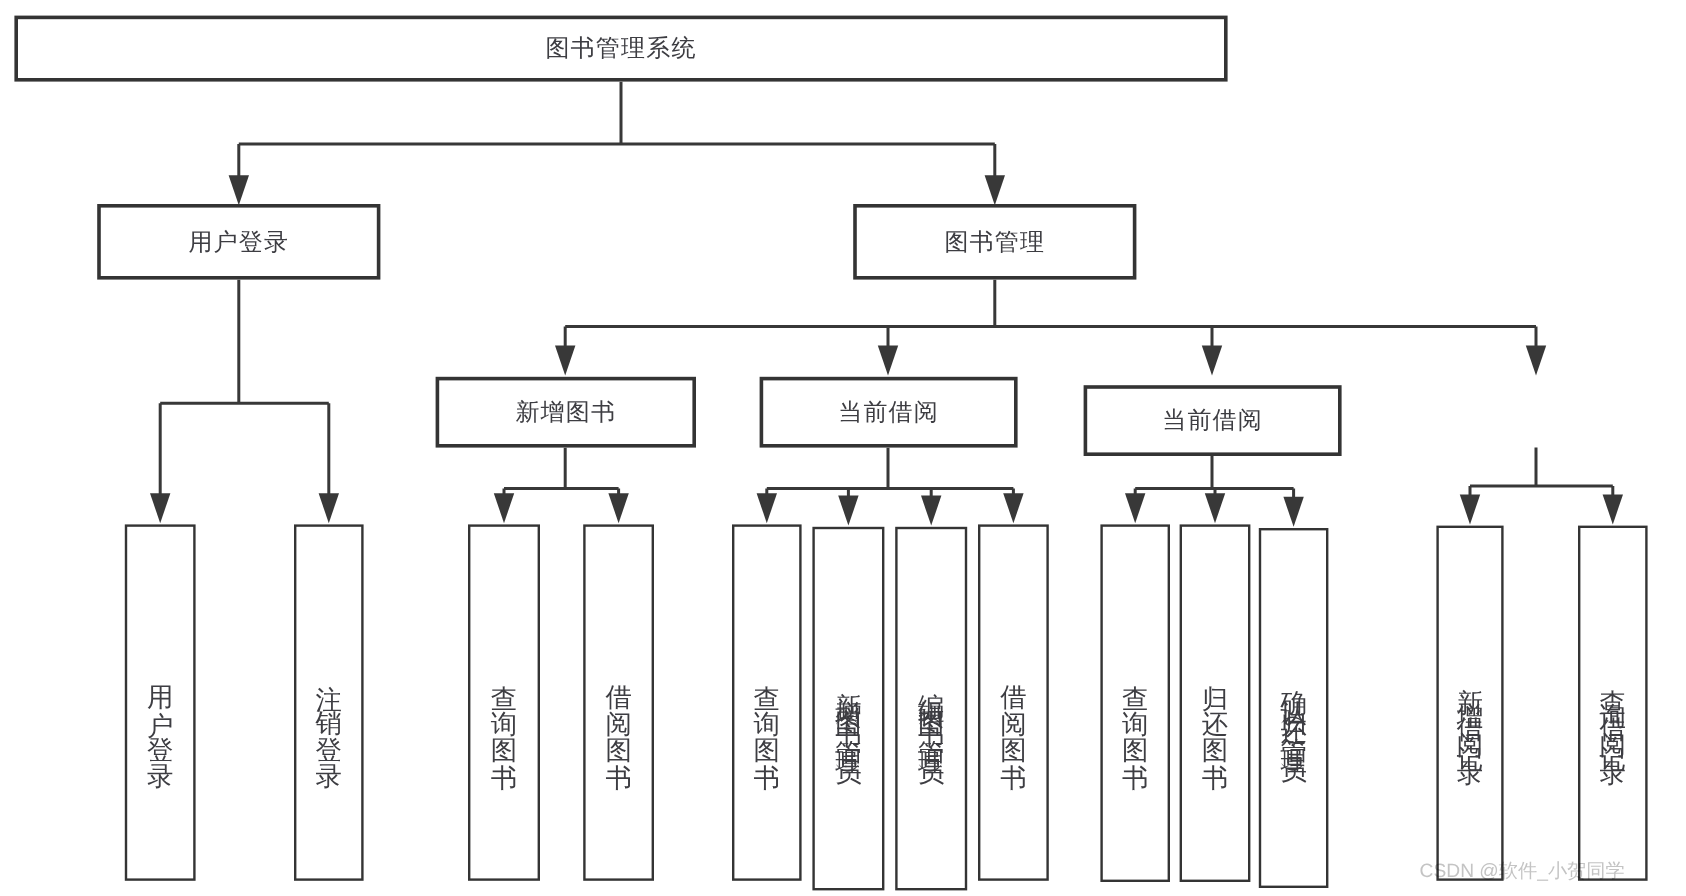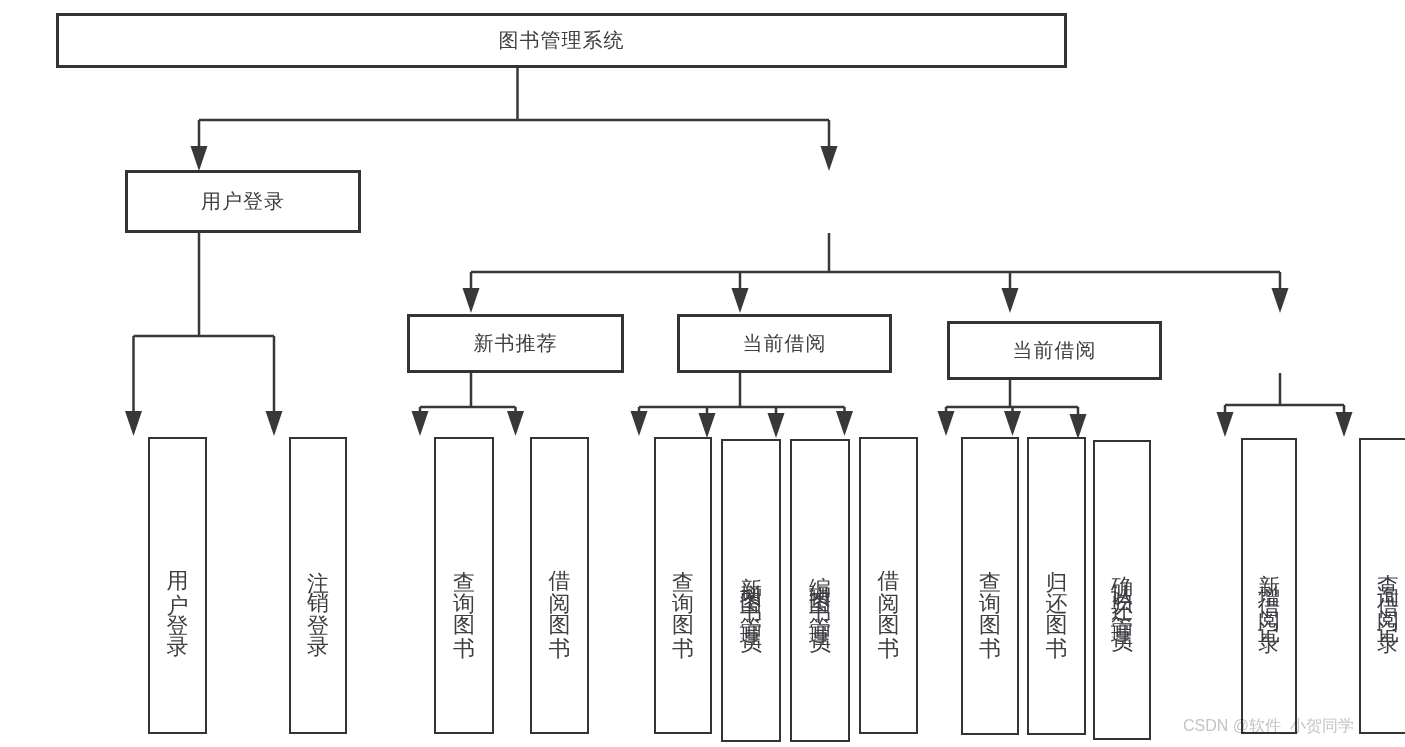--- a/index.html
+++ b/index.html
@@ -11,21 +11,20 @@
   }
   .canvas{position:relative;width:1405px;height:747px;background:#ffffff;}
   .connectors{position:absolute;left:0;top:0;z-index:1;}
   .node{
     position:absolute;
     box-sizing:border-box;
     border:3px solid #343434;
     background:#ffffff;
     display:flex;align-items:center;justify-content:center;
     z-index:2;
-    margin-left:44px;
   }
   .node.h span{
     font-size:20px;color:#3d3d42;letter-spacing:1px;white-space:nowrap;
   }
   .node.v{border-width:2.5px;}
   .vtext{
     writing-mode:vertical-rl;
     text-orientation:mixed;
     font-size:22px;color:#3d3d42;
     line-height:1;
@@ -84,23 +83,26 @@
     </g>
   </svg>
 
   <div class="node h" style="left:12px;top:13px;width:1011px;height:55px">
     <span>图书管理系统</span>
   </div>
 
   <div class="node h" style="left:81px;top:170px;width:236px;height:63px">
     <span>用户登录</span>
   </div>
+  <div class="node h" style="left:711px;top:170px;width:236px;height:63px">
+    <span>图书管理</span>
+  </div>
 
   <div class="node h" style="left:363px;top:314px;width:217px;height:59px">
-    <span>新书推荐</span>
+    <span>新增图书</span>
   </div>
   <div class="node h" style="left:633px;top:314px;width:215px;height:59px">
     <span>当前借阅</span>
   </div>
   <div class="node h" style="left:903px;top:321px;width:215px;height:59px">
     <span>当前借阅</span>
   </div>
 
   <div class="node v" style="left:104px;top:437px;width:59px;height:297px">
     <span class="vtext s4">用户登录</span>

